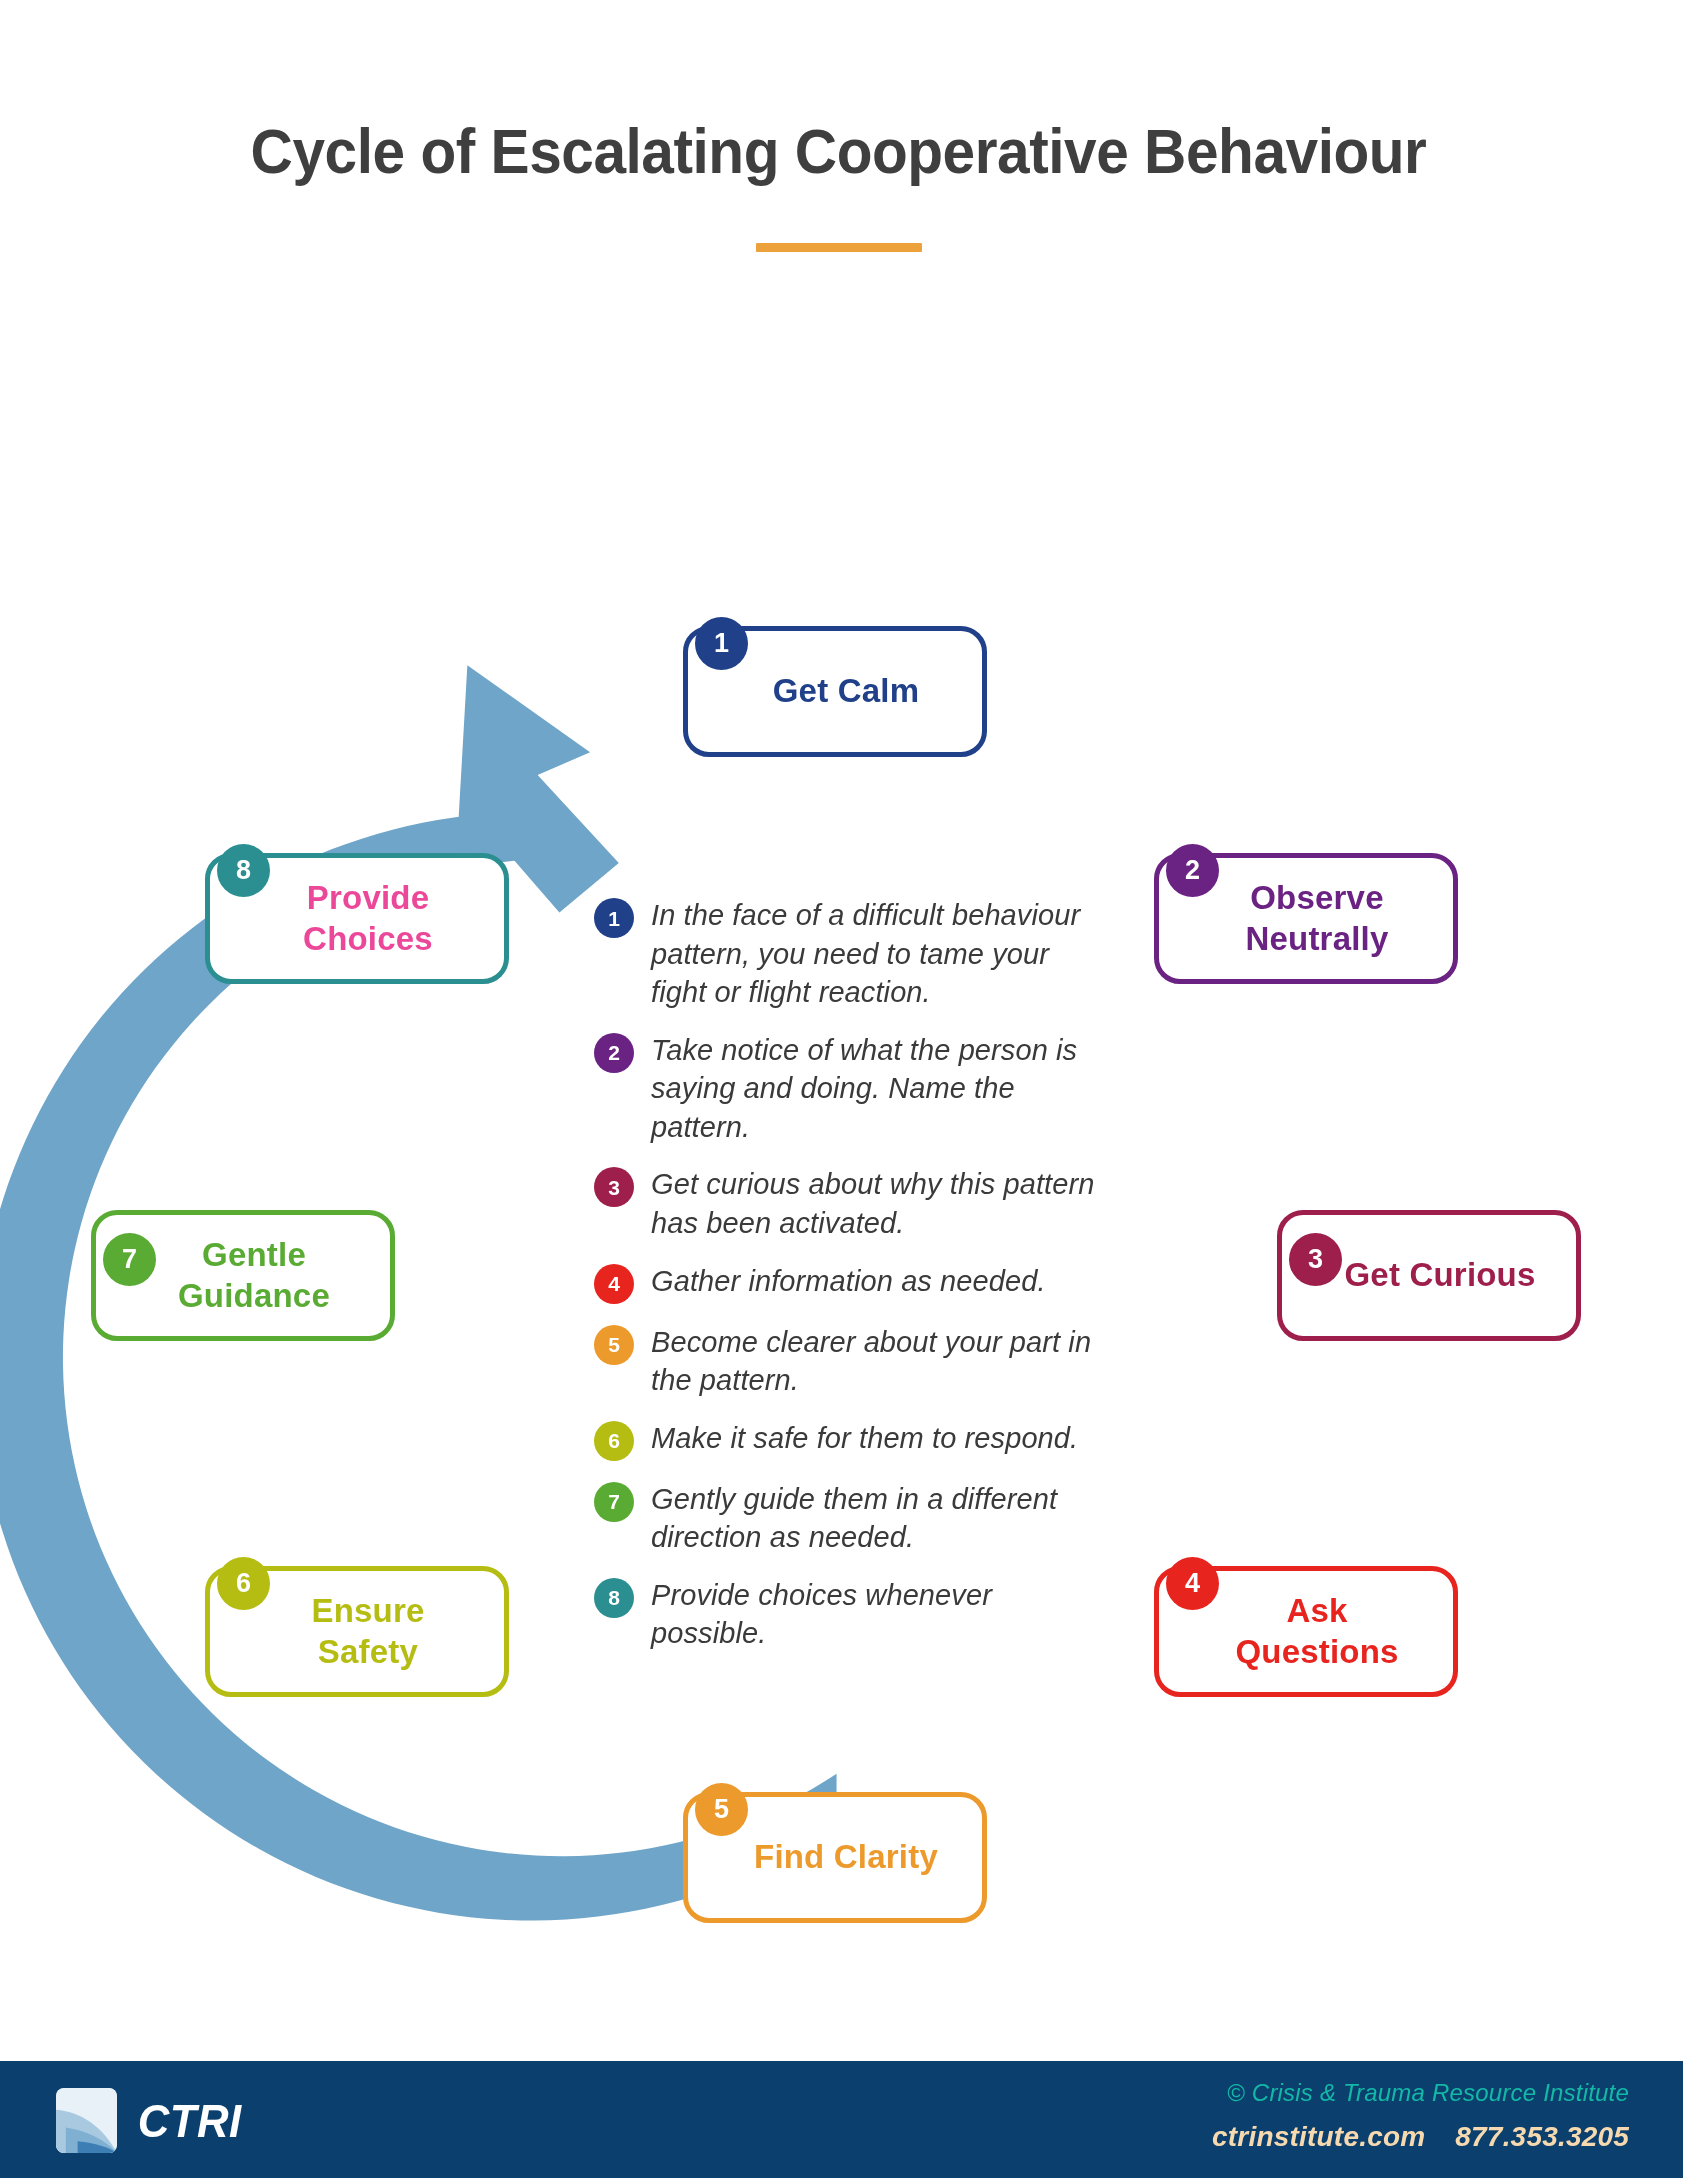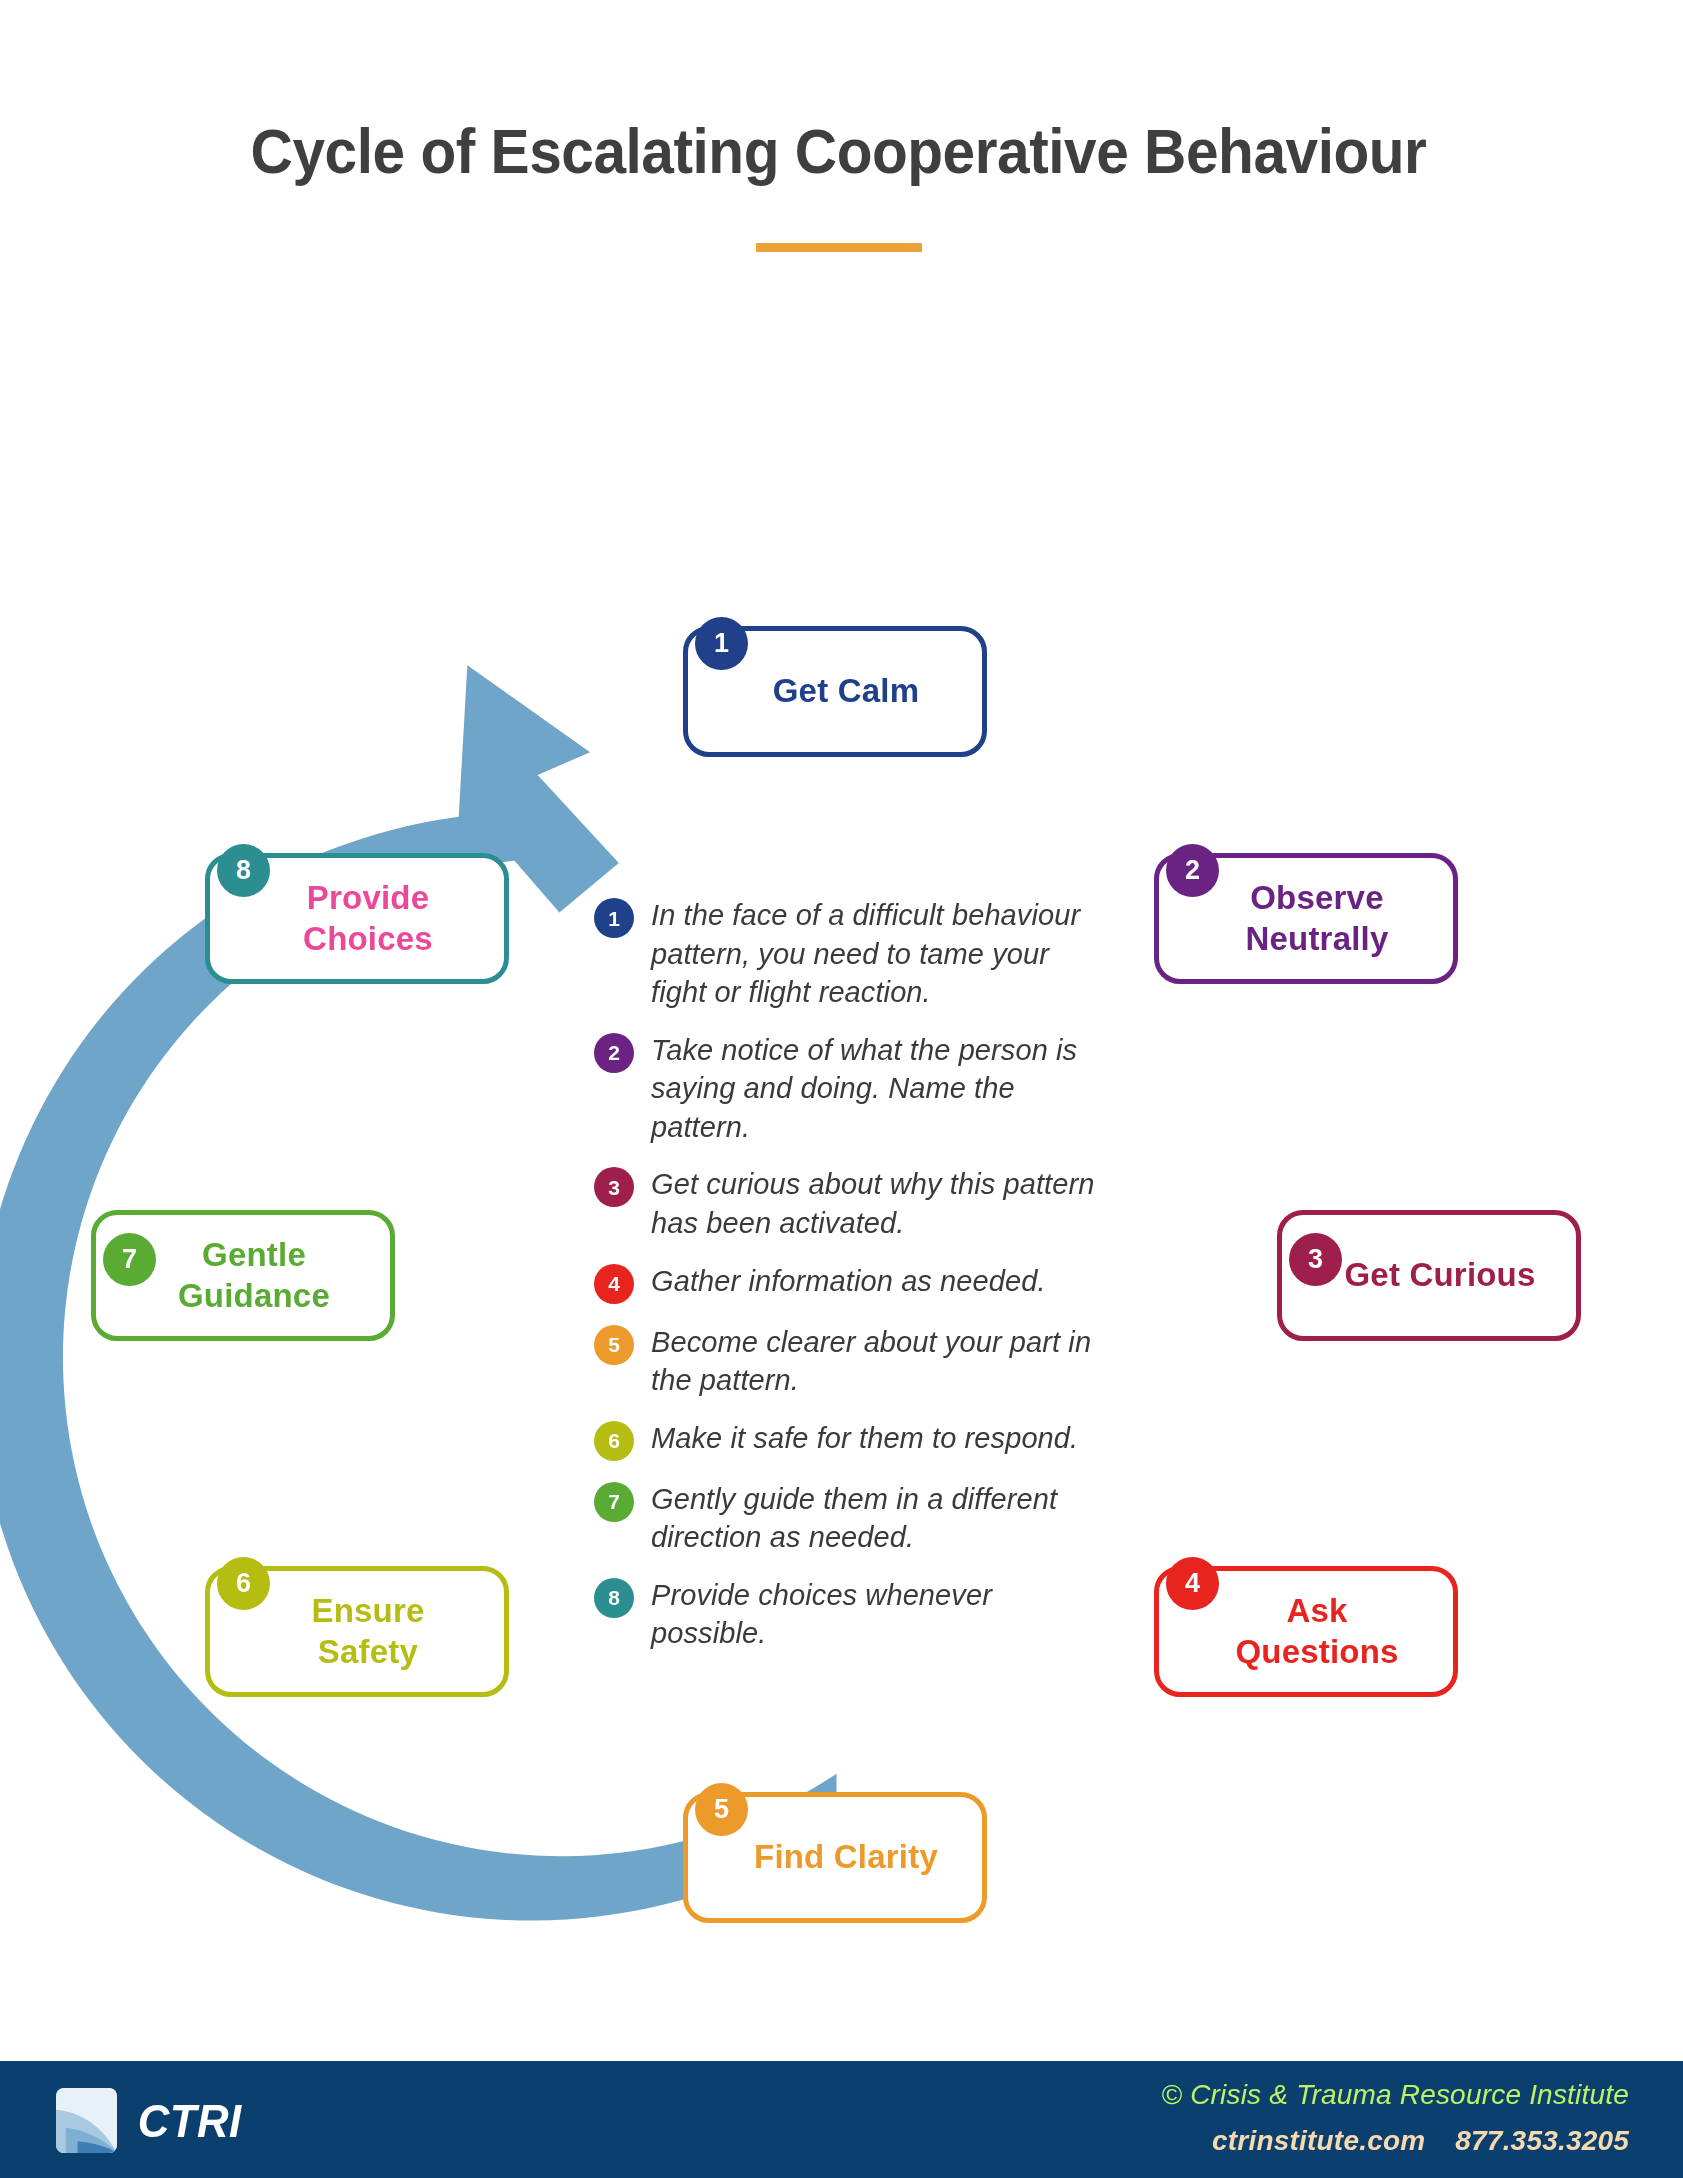--- a/index.html
+++ b/index.html
@@ -176,22 +176,22 @@
     transform: scaleX(0.95);
   }
   .footer-right {
     position: absolute;
     right: 54px;
     top: 18px;
     text-align: right;
   }
   .footer-copy {
     font-family: "Liberation Sans Narrow", "Liberation Sans", sans-serif;
-    font-size: 28px;
-    color: #bef264;
+    font-size: 24px;
+    color: #14b8a6;
     letter-spacing: 0.2px;
     white-space: nowrap;
   }
   .footer-contact {
     margin-top: 14px;
     font-family: "Liberation Sans Narrow", "Liberation Sans", sans-serif;
     font-size: 28px;
     font-weight: bold;
     color: #f7d9b0;
     letter-spacing: 0.2px;

